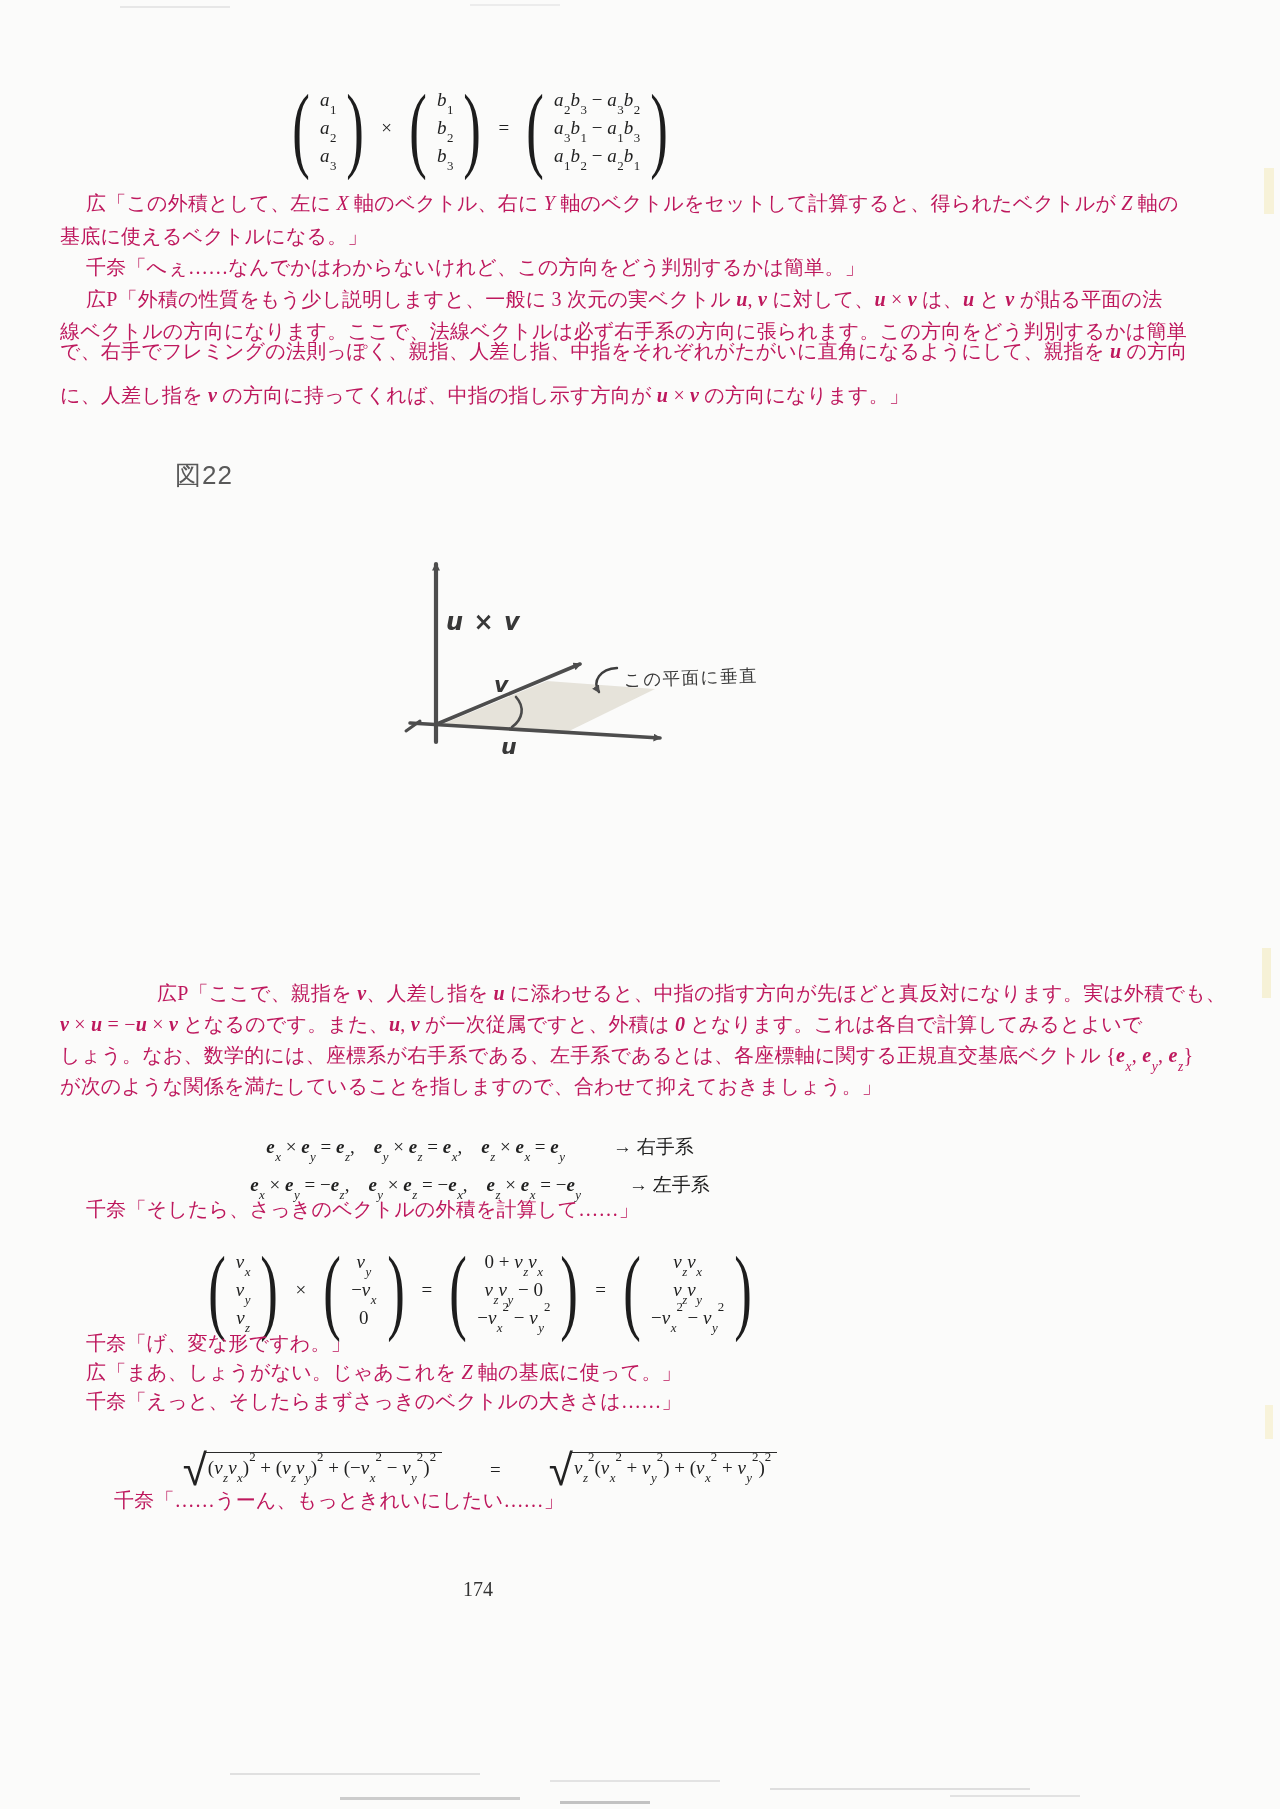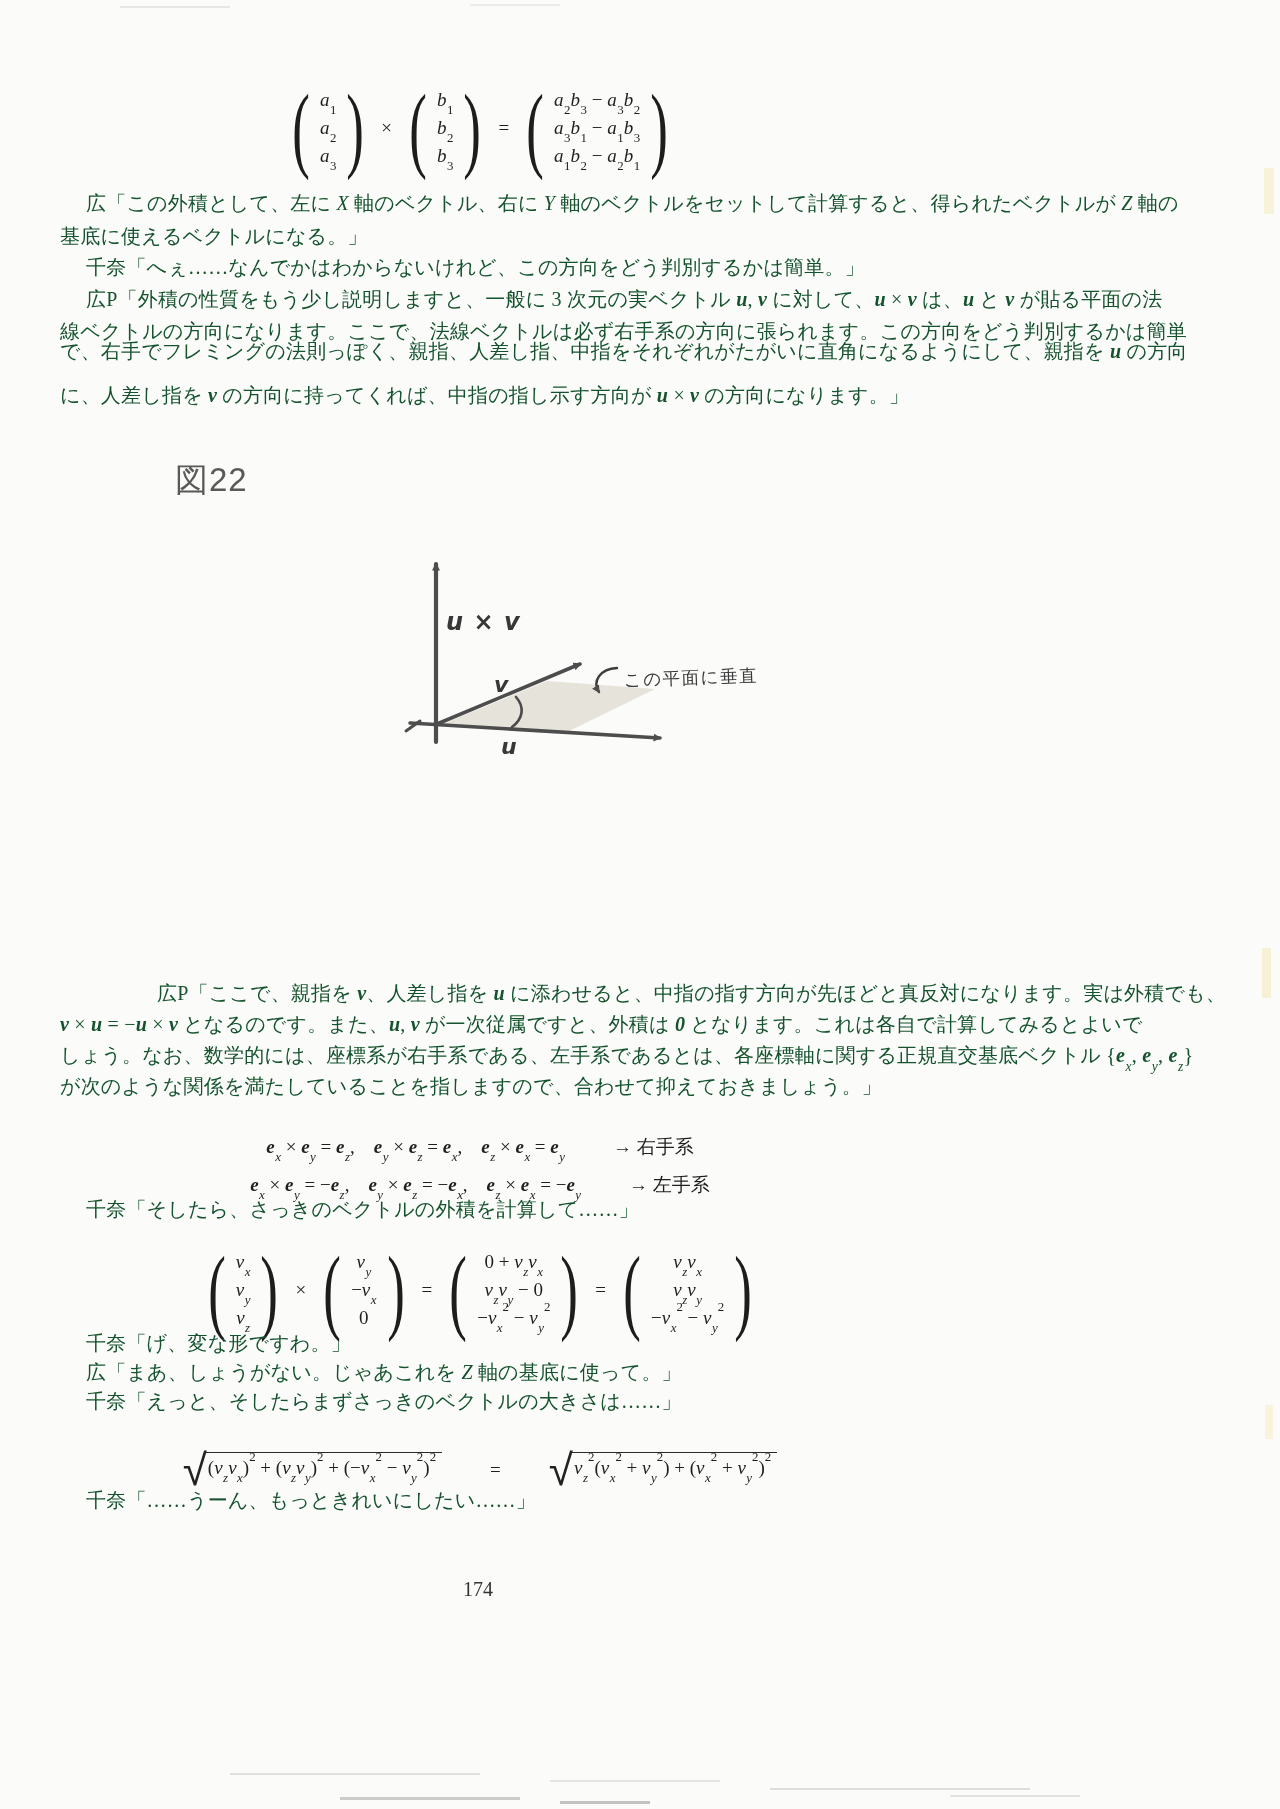--- a/index.html
+++ b/index.html
@@ -2,21 +2,21 @@
 <html><head>
 <meta charset="utf-8">
 <style>
   html,body{margin:0;padding:0;}
   body{
     width:1280px;height:1809px;position:relative;overflow:hidden;
     background:#fbfbfa;color:#242424;
     font-family:"Liberation Serif","DejaVu Serif",serif;
   }
   .tl{position:absolute;left:60px;width:1140px;font-size:20px;line-height:27px;
-      letter-spacing:.2px;white-space:nowrap;color:#14532d;}
+      letter-spacing:.2px;white-space:nowrap;color:#be185d;}
   .tl.ind{left:86px;}
   i{font-style:italic;}
   b.bv{font-style:italic;font-weight:bold;}
   sub,sup{font-size:68%;line-height:0;position:relative;}
   sub{top:.28em;margin-left:.5px;}
   sup{top:-.42em;}
   .eq{position:absolute;left:60px;width:840px;display:flex;justify-content:center;
       align-items:center;font-size:19px;color:#1f1f1f;}
   .mat{display:inline-flex;align-items:center;}
   .col{display:inline-flex;flex-direction:column;align-items:center;row-gap:4px;padding:0 3px;}
@@ -25,21 +25,21 @@
        transform:scaleX(.55);display:inline-block;color:#1d1d1d;}
   .op{margin:0 10px;}
   .eqline{position:absolute;left:60px;width:840px;display:flex;justify-content:center;
       align-items:center;gap:48px;font-size:19px;white-space:nowrap;color:#1f1f1f;margin-top:16px;}
   .sqrt{display:inline-flex;align-items:flex-start;}
   .rad{font-size:44px;line-height:36px;font-family:"DejaVu Sans",sans-serif;
        font-weight:300;margin-right:-3px;color:#222;}
   .vinc{border-top:1.7px solid #2a2a2a;padding:4px 6px 0 4px;white-space:nowrap;}
   .figlabel{position:absolute;left:175px;top:458px;
        font-family:"Liberation Sans","DejaVu Sans",sans-serif;
-       color:#595959;font-size:33px;letter-spacing:1px;}
+       color:#595959;font-size:26px;letter-spacing:1px;}
   .figsvg{position:absolute;left:350px;top:540px;width:460px;height:270px;}
   .pageno{position:absolute;left:0;top:1578px;width:956px;text-align:center;
        font-size:20px;color:#333;}
   .art{position:absolute;}
 </style>
 </head>
 <body>
 
 <div class="eq" style="top:80px;">
   <span class="mat">
@@ -176,21 +176,21 @@
       <span class="rad">√</span>
       <span class="vinc">(<i>v</i><sub><i>z</i></sub><i>v</i><sub><i>x</i></sub>)<sup>2</sup> + (<i>v</i><sub><i>z</i></sub><i>v</i><sub><i>y</i></sub>)<sup>2</sup> + (−<i>v</i><sub><i>x</i></sub><sup>2</sup> − <i>v</i><sub><i>y</i></sub><sup>2</sup>)<sup>2</sup></span>
     </span>
   <span class="op" style="margin:0;">=</span>
   <span class="sqrt">
       <span class="rad">√</span>
       <span class="vinc"><i>v</i><sub><i>z</i></sub><sup>2</sup>(<i>v</i><sub><i>x</i></sub><sup>2</sup> + <i>v</i><sub><i>y</i></sub><sup>2</sup>) + (<i>v</i><sub><i>x</i></sub><sup>2</sup> + <i>v</i><sub><i>y</i></sub><sup>2</sup>)<sup>2</sup></span>
     </span>
 </div>
 
-<div class="tl ind" style="top:1487px;">千奈「……うーん、もっときれいにしたい……」</div>
+<div class="tl ind" style="top:1487px;margin-left:28px;">千奈「……うーん、もっときれいにしたい……」</div>
 
 <div class="pageno">174</div>
 
 <div class="art" style="left:120px;top:6px;width:110px;height:2px;background:#e7e7e7;"></div>
 <div class="art" style="left:470px;top:4px;width:90px;height:2px;background:#ececec;"></div>
 <div class="art" style="left:1264px;top:168px;width:10px;height:46px;background:#f6f0cf;opacity:.8;"></div>
 <div class="art" style="left:1262px;top:948px;width:9px;height:50px;background:#f5efcd;opacity:.8;"></div>
 <div class="art" style="left:1265px;top:1405px;width:8px;height:34px;background:#f7f1d2;opacity:.8;"></div>
 <div class="art" style="left:230px;top:1773px;width:250px;height:2px;background:#e0e0e0;"></div>
 <div class="art" style="left:550px;top:1780px;width:170px;height:2px;background:#e3e3e3;"></div>

